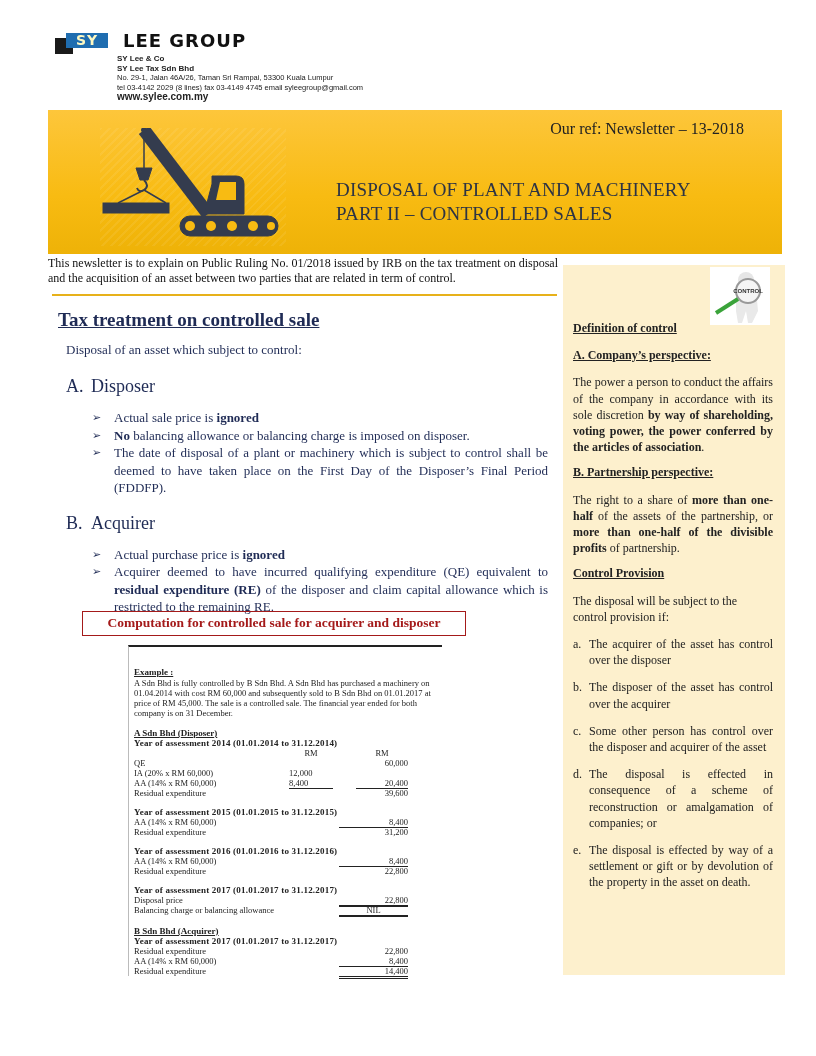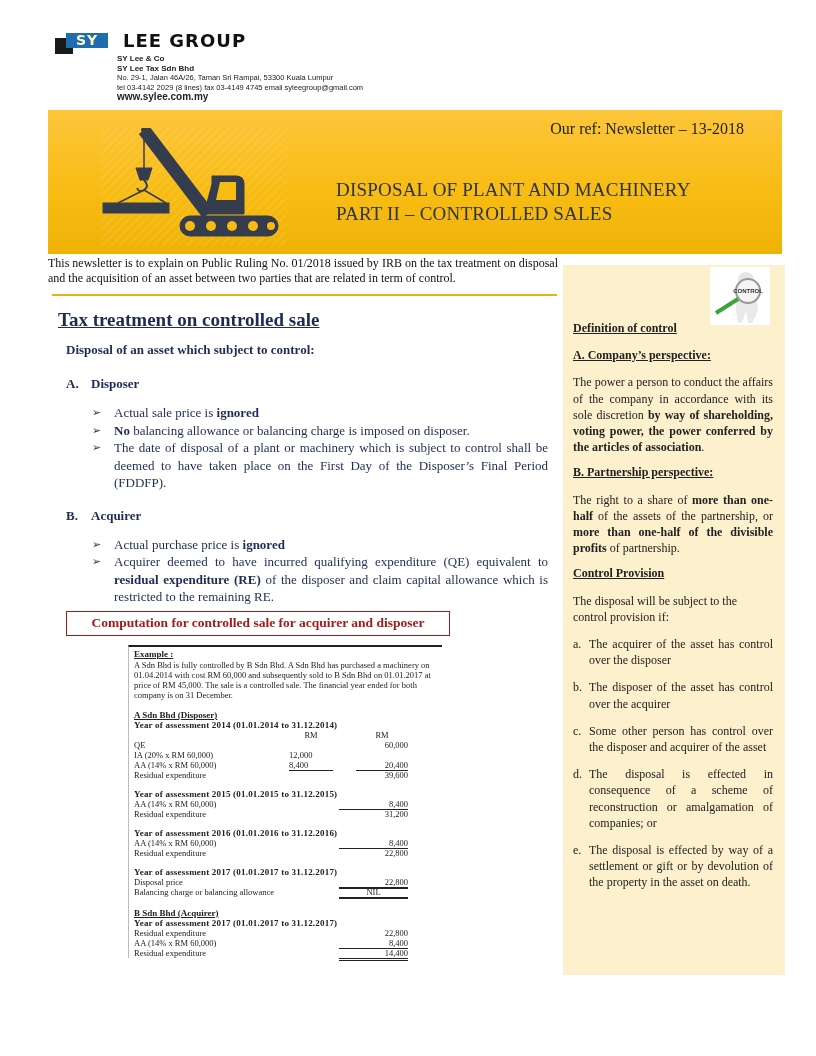--- a/index.html
+++ b/index.html
@@ -20,33 +20,33 @@
   .banner .crane { position: absolute; left: 52px; top: 18px; width: 186px; height: 118px; background: repeating-linear-gradient(135deg, rgba(255,255,255,0.07) 0 2px, rgba(0,0,0,0.0) 2px 6px); }
   .banner .title { position: absolute; left: 288px; top: 68px; font-size: 19px; line-height: 24px; color: #2d3444; letter-spacing: 0.2px; }
 
   
   .intro { position: absolute; left: 48px; top: 256px; width: 510px; font-size: 12px; line-height: 15px; text-align: justify; }
   .gold-rule { position: absolute; left: 52px; top: 294px; width: 505px; height: 2px; background: #e7b11a; }
 
   
   .main { position: absolute; left: 58px; top: 308px; width: 490px; }
   .h1 { font-size: 19px; font-weight: bold; color: #1f2b55; text-decoration: underline; margin: 0; line-height: 24px; }
-  .h2 { font-size: 13px; font-weight: bold; color: #1f2b55; margin: 10px 0 0 8px; }
-  .sec { font-size: 13px; font-weight: bold; color: #1f2b55; margin: 15px 0 0 8px; }
+  .h2 { font-size: 13px; font-weight: normal; color: #1f2b55; margin: 10px 0 0 8px; }
+  .sec { font-size: 18px; font-weight: normal; color: #1f2b55; margin: 15px 0 0 8px; }
   .sec .ltr { display: inline-block; width: 25px; }
   ul.bul { list-style: none; margin: 12px 0 0 0; padding: 0 0 0 34px; }
   ul.bul li { position: relative; padding-left: 22px; font-size: 13px; line-height: 17.5px; color: #1f2b55; text-align: justify; }
   ul.bul li .arrow { position: absolute; left: 0; top: 0; font-size: 11px; }
   b { font-weight: bold; }
 
-  .comp-box { position: absolute; left: 66px; top: 611px; width: 384px; height: 25px; border: 1.5px solid #a41a1a; box-sizing: border-box; color: #a41a1a; font-weight: bold; font-size: 13.5px; text-align: center; line-height: 22px; }
+  .comp-box { position: absolute; left: 82px; top: 611px; width: 384px; height: 25px; border: 1.5px solid #a41a1a; box-sizing: border-box; color: #a41a1a; font-weight: bold; font-size: 13.5px; text-align: center; line-height: 22px; }
 
   
   .example { position: absolute; left: 128px; top: 645px; width: 308px; border-top: 2px solid #222; border-left: 1px solid #bbb; padding-left: 5px; font-size: 8.5px; line-height: 10px; color: #222; }
-  .example .ex-title { font-weight: bold; text-decoration: underline; font-size: 9px; margin-top: 2px; }
+  .example .ex-title { font-weight: bold; text-decoration: underline; font-size: 9px; margin-top: 20px; }
   .example .ex-text { margin-top: 1px; }
   .example .co-title { font-weight: bold; text-decoration: underline; margin-top: 10px; font-size: 9px; }
   .example .ya { font-weight: bold; font-size: 9px; letter-spacing: 0.2px; }
   .example .gap { margin-top: 9px; }
   .row { position: relative; height: 10px; }
   .row .lbl { position: absolute; left: 0; }
   .row .c1 { position: absolute; left: 155px; width: 44px; text-align: left; }
   .row .c2 { position: absolute; left: 222px; width: 52px; text-align: right; }
   .row .c1.ul { border-bottom: 1px solid #222; }
   .row .c2.ul { border-bottom: 1px solid #222; }

